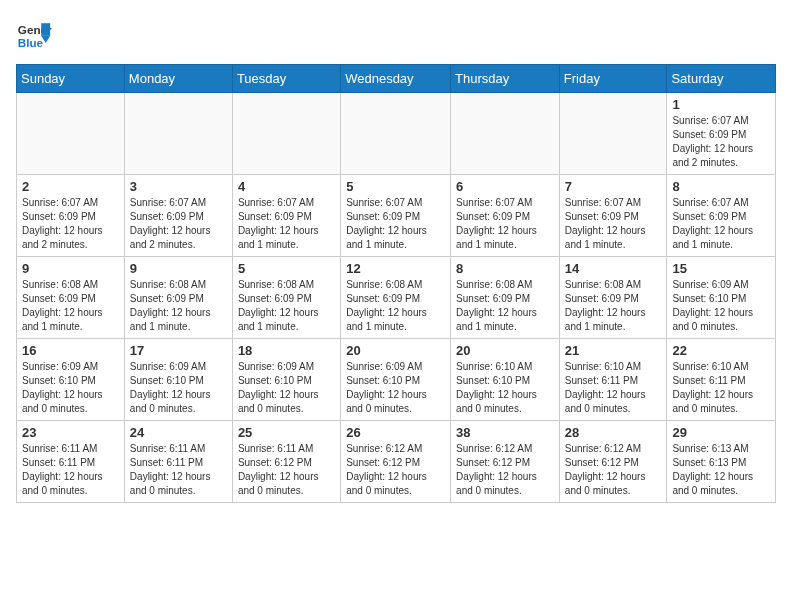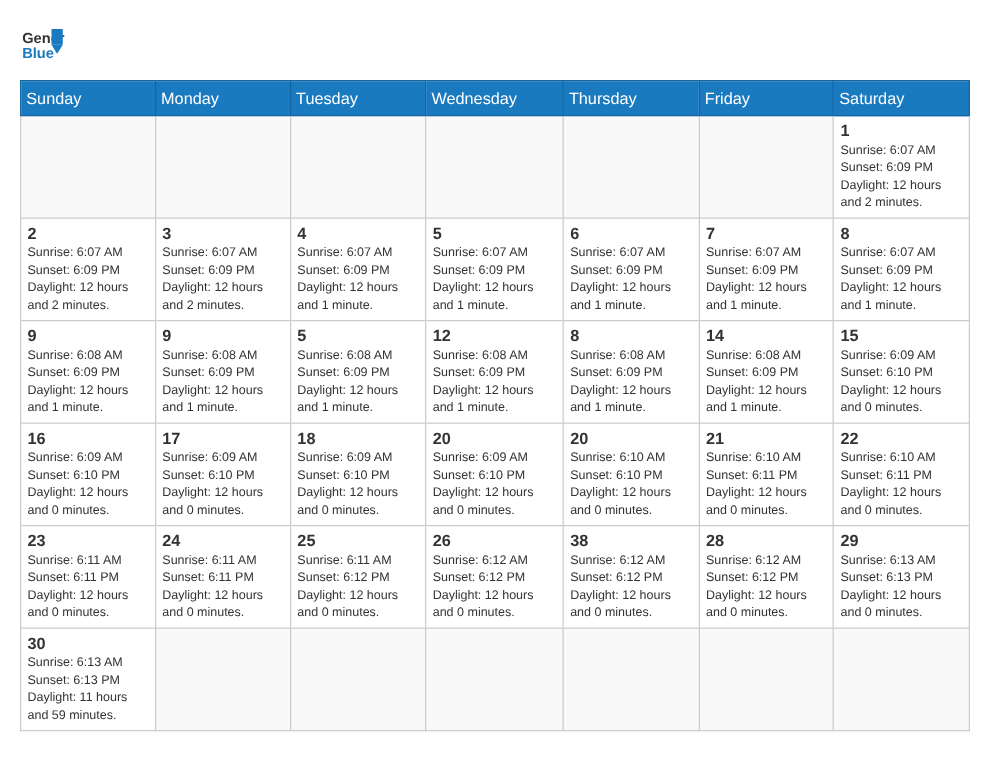--- a/index.html
+++ b/index.html
@@ -318,29 +318,14 @@
 and 0 minutes.</div>
         </td>
         <td>
           <span class="day-number">29</span>
           <div class="day-info" style="white-space: pre-line;">Sunrise: 6:13 AM
 Sunset: 6:13 PM
 Daylight: 12 hours
 and 0 minutes.</div>
         </td>
       </tr>
-      <tr>
-        <td>
-          <span class="day-number">30</span>
-          <div class="day-info" style="white-space: pre-line;">Sunrise: 6:13 AM
-Sunset: 6:13 PM
-Daylight: 11 hours
-and 59 minutes.</div>
-        </td>
-        <td class="empty"></td>
-        <td class="empty"></td>
-        <td class="empty"></td>
-        <td class="empty"></td>
-        <td class="empty"></td>
-        <td class="empty"></td>
-      </tr>
     </tbody>
 </table>
 
 </body></html>

